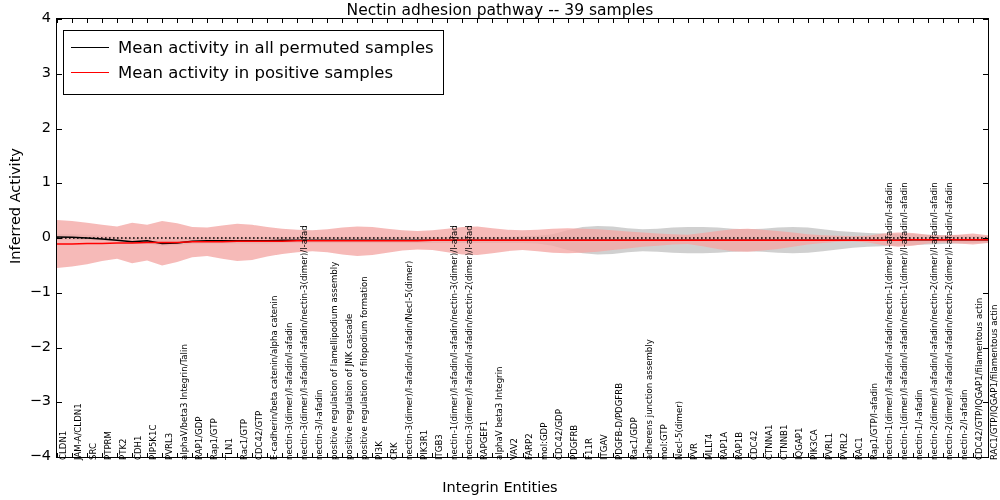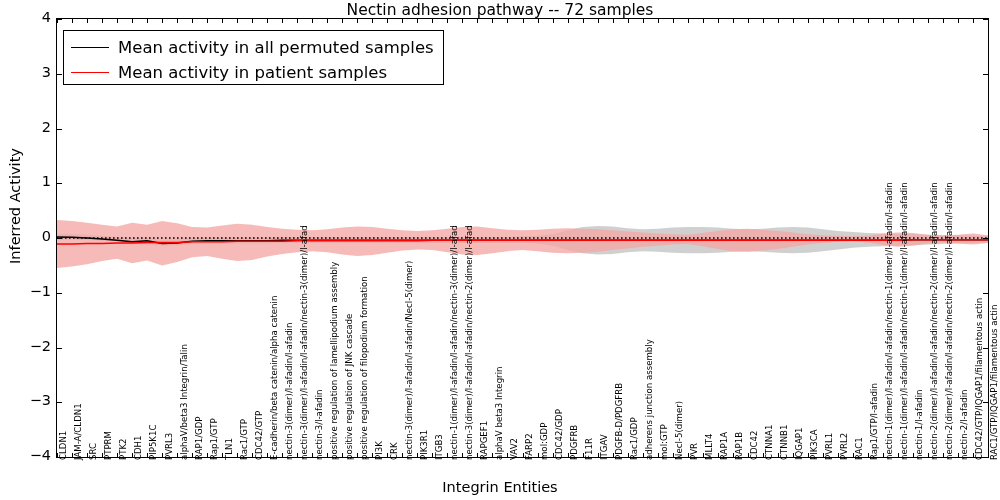--- a/index.html
+++ b/index.html
@@ -44,35 +44,35 @@
   }
   #xlabel{
     position:absolute;left:0;top:479px;width:1000px;text-align:center;
     font-size:14.5px;color:#000;
   }
 
   
   #legend{
     position:absolute;left:63px;top:30px;
     border:1px solid #000;background:#fff;
-    padding:5px 9px 1px 7px;
+    padding:5px 9px 11px 7px;
     display:flex;flex-direction:column;gap:3px;
     z-index:7;
   }
   .legend-row{display:flex;align-items:center;gap:9px;height:22px;}
   .legend-swatch{width:38px;height:0;border-top:1.6px solid #000;flex:0 0 auto;}
   .legend-swatch.red{border-top-color:#ff0000;}
   .legend-text{font-size:16.5px;color:#000;white-space:nowrap;}
 </style>
 </head>
 <body>
 
 <div id="root">
 
-  <div id="chart-title">Nectin adhesion pathway -- 72 samples</div>
+  <div id="chart-title">Nectin adhesion pathway -- 39 samples</div>
 
   <div id="ylabel">Inferred Activity</div>
 
   <div id="plot-frame">
     <div id="plot-clip">
       <svg id="plot-svg" width="931" height="438">
           <path d="M0.00 215.17 L15.02 215.17 L30.03 215.72 L45.05 216.81 L60.06 217.91 L75.08 219.00 L90.10 218.45 L105.11 220.64 L120.13 220.09 L135.15 219.00 L150.16 218.45 L165.18 218.45 L180.19 218.45 L195.21 218.45 L210.23 218.45 L225.24 217.91 L240.26 217.91 L255.27 217.91 L270.29 217.91 L285.31 217.91 L300.32 217.91 L315.34 217.91 L330.35 217.91 L345.37 217.91 L360.39 217.91 L375.40 217.91 L390.42 217.91 L405.44 217.91 L420.45 217.91 L435.47 217.91 L450.48 217.91 L465.50 217.36 L480.52 216.81 L495.53 215.17 L510.55 211.34 L525.56 208.05 L540.58 206.96 L555.60 207.50 L570.61 209.15 L585.63 210.24 L600.65 209.69 L615.66 208.60 L630.68 208.05 L645.69 208.05 L660.71 208.60 L675.73 209.69 L690.74 210.24 L705.76 209.69 L720.77 208.60 L735.79 208.05 L750.81 208.60 L765.82 210.24 L780.84 211.88 L795.85 212.98 L810.87 214.07 L825.89 214.62 L840.90 215.17 L855.92 215.17 L870.94 215.72 L885.95 216.26 L900.97 216.26 L915.98 216.81 L931.00 217.36 L931.00 223.38 L915.98 223.93 L900.97 224.47 L885.95 225.02 L870.94 225.57 L855.92 226.12 L840.90 226.67 L825.89 227.21 L810.87 227.76 L795.85 228.86 L780.84 230.50 L765.82 232.14 L750.81 233.78 L735.79 234.33 L720.77 233.78 L705.76 232.69 L690.74 232.14 L675.73 232.69 L660.71 233.78 L645.69 234.33 L630.68 234.33 L615.66 233.78 L600.65 232.69 L585.63 232.14 L570.61 233.23 L555.60 234.88 L540.58 235.42 L525.56 234.33 L510.55 231.05 L495.53 226.67 L480.52 224.47 L465.50 223.93 L450.48 223.93 L435.47 223.93 L420.45 223.93 L405.44 223.93 L390.42 223.93 L375.40 223.93 L360.39 223.93 L345.37 223.93 L330.35 223.93 L315.34 223.93 L300.32 223.93 L285.31 223.93 L270.29 223.93 L255.27 223.93 L240.26 223.93 L225.24 223.93 L210.23 224.47 L195.21 224.47 L180.19 224.47 L165.18 224.47 L150.16 224.47 L135.15 225.02 L120.13 226.12 L105.11 226.67 L90.10 224.47 L75.08 225.02 L60.06 222.28 L45.05 221.74 L30.03 221.19 L15.02 220.64 L0.00 220.64 Z" fill="#c8c8c8" fill-opacity="0.85" stroke="none"></path>
           <path d="M0.00 200.93 L15.02 202.03 L30.03 203.67 L45.05 205.86 L60.06 207.50 L75.08 203.67 L90.10 205.86 L105.11 202.03 L120.13 204.22 L135.15 208.05 L150.16 208.60 L165.18 206.41 L180.19 204.77 L195.21 205.86 L210.23 208.05 L225.24 209.69 L240.26 210.79 L255.27 211.34 L270.29 210.24 L285.31 208.60 L300.32 207.50 L315.34 208.05 L330.35 209.69 L345.37 211.34 L360.39 211.88 L375.40 211.34 L390.42 209.69 L405.44 208.05 L420.45 207.50 L435.47 209.15 L450.48 210.79 L465.50 211.34 L480.52 210.79 L495.53 209.69 L510.55 209.15 L525.56 209.69 L540.58 210.24 L555.60 211.34 L570.61 212.43 L585.63 213.53 L600.65 214.62 L615.66 215.17 L630.68 215.72 L645.69 214.07 L660.71 211.88 L675.73 210.24 L690.74 209.69 L705.76 210.79 L720.77 211.88 L735.79 213.53 L750.81 215.17 L765.82 216.26 L780.84 216.81 L795.85 217.36 L810.87 216.81 L825.89 214.62 L840.90 213.53 L855.92 214.07 L870.94 215.72 L885.95 216.26 L900.97 215.72 L915.98 214.62 L931.00 216.26 L931.00 223.93 L915.98 225.57 L900.97 224.47 L885.95 223.38 L870.94 224.47 L855.92 226.67 L840.90 227.76 L825.89 226.12 L810.87 223.38 L795.85 222.28 L780.84 222.83 L765.82 223.93 L750.81 225.57 L735.79 227.76 L720.77 229.95 L705.76 231.59 L690.74 232.69 L675.73 232.14 L660.71 229.95 L645.69 227.21 L630.68 225.02 L615.66 225.57 L600.65 226.67 L585.63 227.76 L570.61 229.40 L555.60 231.05 L540.58 232.69 L525.56 233.78 L510.55 234.33 L495.53 233.78 L480.52 232.14 L465.50 231.05 L450.48 232.14 L435.47 234.33 L420.45 235.97 L405.44 235.42 L390.42 233.23 L375.40 231.05 L360.39 230.50 L345.37 231.59 L330.35 233.78 L315.34 235.97 L300.32 237.07 L285.31 235.42 L270.29 233.23 L255.27 232.14 L240.26 233.23 L225.24 234.88 L210.23 237.61 L195.21 240.90 L180.19 242.00 L165.18 239.81 L150.16 237.07 L135.15 238.16 L120.13 243.09 L105.11 246.38 L90.10 241.45 L75.08 244.19 L60.06 239.81 L45.05 242.00 L30.03 245.28 L15.02 247.47 L0.00 249.11 Z" fill="#f4a7a4" fill-opacity="0.78" stroke="none"></path>
           <line x1="0" y1="219" x2="931" y2="219" stroke="#000000" stroke-width="1.3" stroke-dasharray="1.6,2.4"></line>
           <path d="M0.00 217.91 L15.02 218.18 L30.03 219.00 L45.05 220.09 L60.06 221.19 L75.08 222.83 L90.10 221.74 L105.11 224.47 L120.13 223.93 L135.15 222.28 L150.16 221.74 L165.18 221.74 L180.19 221.74 L195.21 221.74 L210.23 221.74 L225.24 221.19 L240.26 221.19 L255.27 221.19 L270.29 221.19 L285.31 221.19 L300.32 221.19 L315.34 221.19 L330.35 221.19 L345.37 221.19 L360.39 221.19 L375.40 221.19 L390.42 221.19 L405.44 221.19 L420.45 221.19 L435.47 221.19 L450.48 221.19 L465.50 221.19 L480.52 221.19 L495.53 221.19 L510.55 221.19 L525.56 221.19 L540.58 221.19 L555.60 221.19 L570.61 221.19 L585.63 221.19 L600.65 221.19 L615.66 221.19 L630.68 221.19 L645.69 221.19 L660.71 221.19 L675.73 221.19 L690.74 221.19 L705.76 221.19 L720.77 221.19 L735.79 221.19 L750.81 221.19 L765.82 221.19 L780.84 221.19 L795.85 221.19 L810.87 221.19 L825.89 221.19 L840.90 221.19 L855.92 220.64 L870.94 220.64 L885.95 220.64 L900.97 220.64 L915.98 220.64 L931.00 220.64 " fill="none" stroke="#000000" stroke-width="1.5"></path>
@@ -305,17 +305,17 @@
 
   <div id="xlabel">Integrin Entities</div>
 
   <div id="legend">
     <div class="legend-row">
       <span class="legend-swatch"></span>
       <span class="legend-text">Mean activity in all permuted samples</span>
     </div>
     <div class="legend-row">
       <span class="legend-swatch red"></span>
-      <span class="legend-text">Mean activity in patient samples</span>
+      <span class="legend-text">Mean activity in positive samples</span>
     </div>
   </div>
 
 </div>
 
 </body></html>

